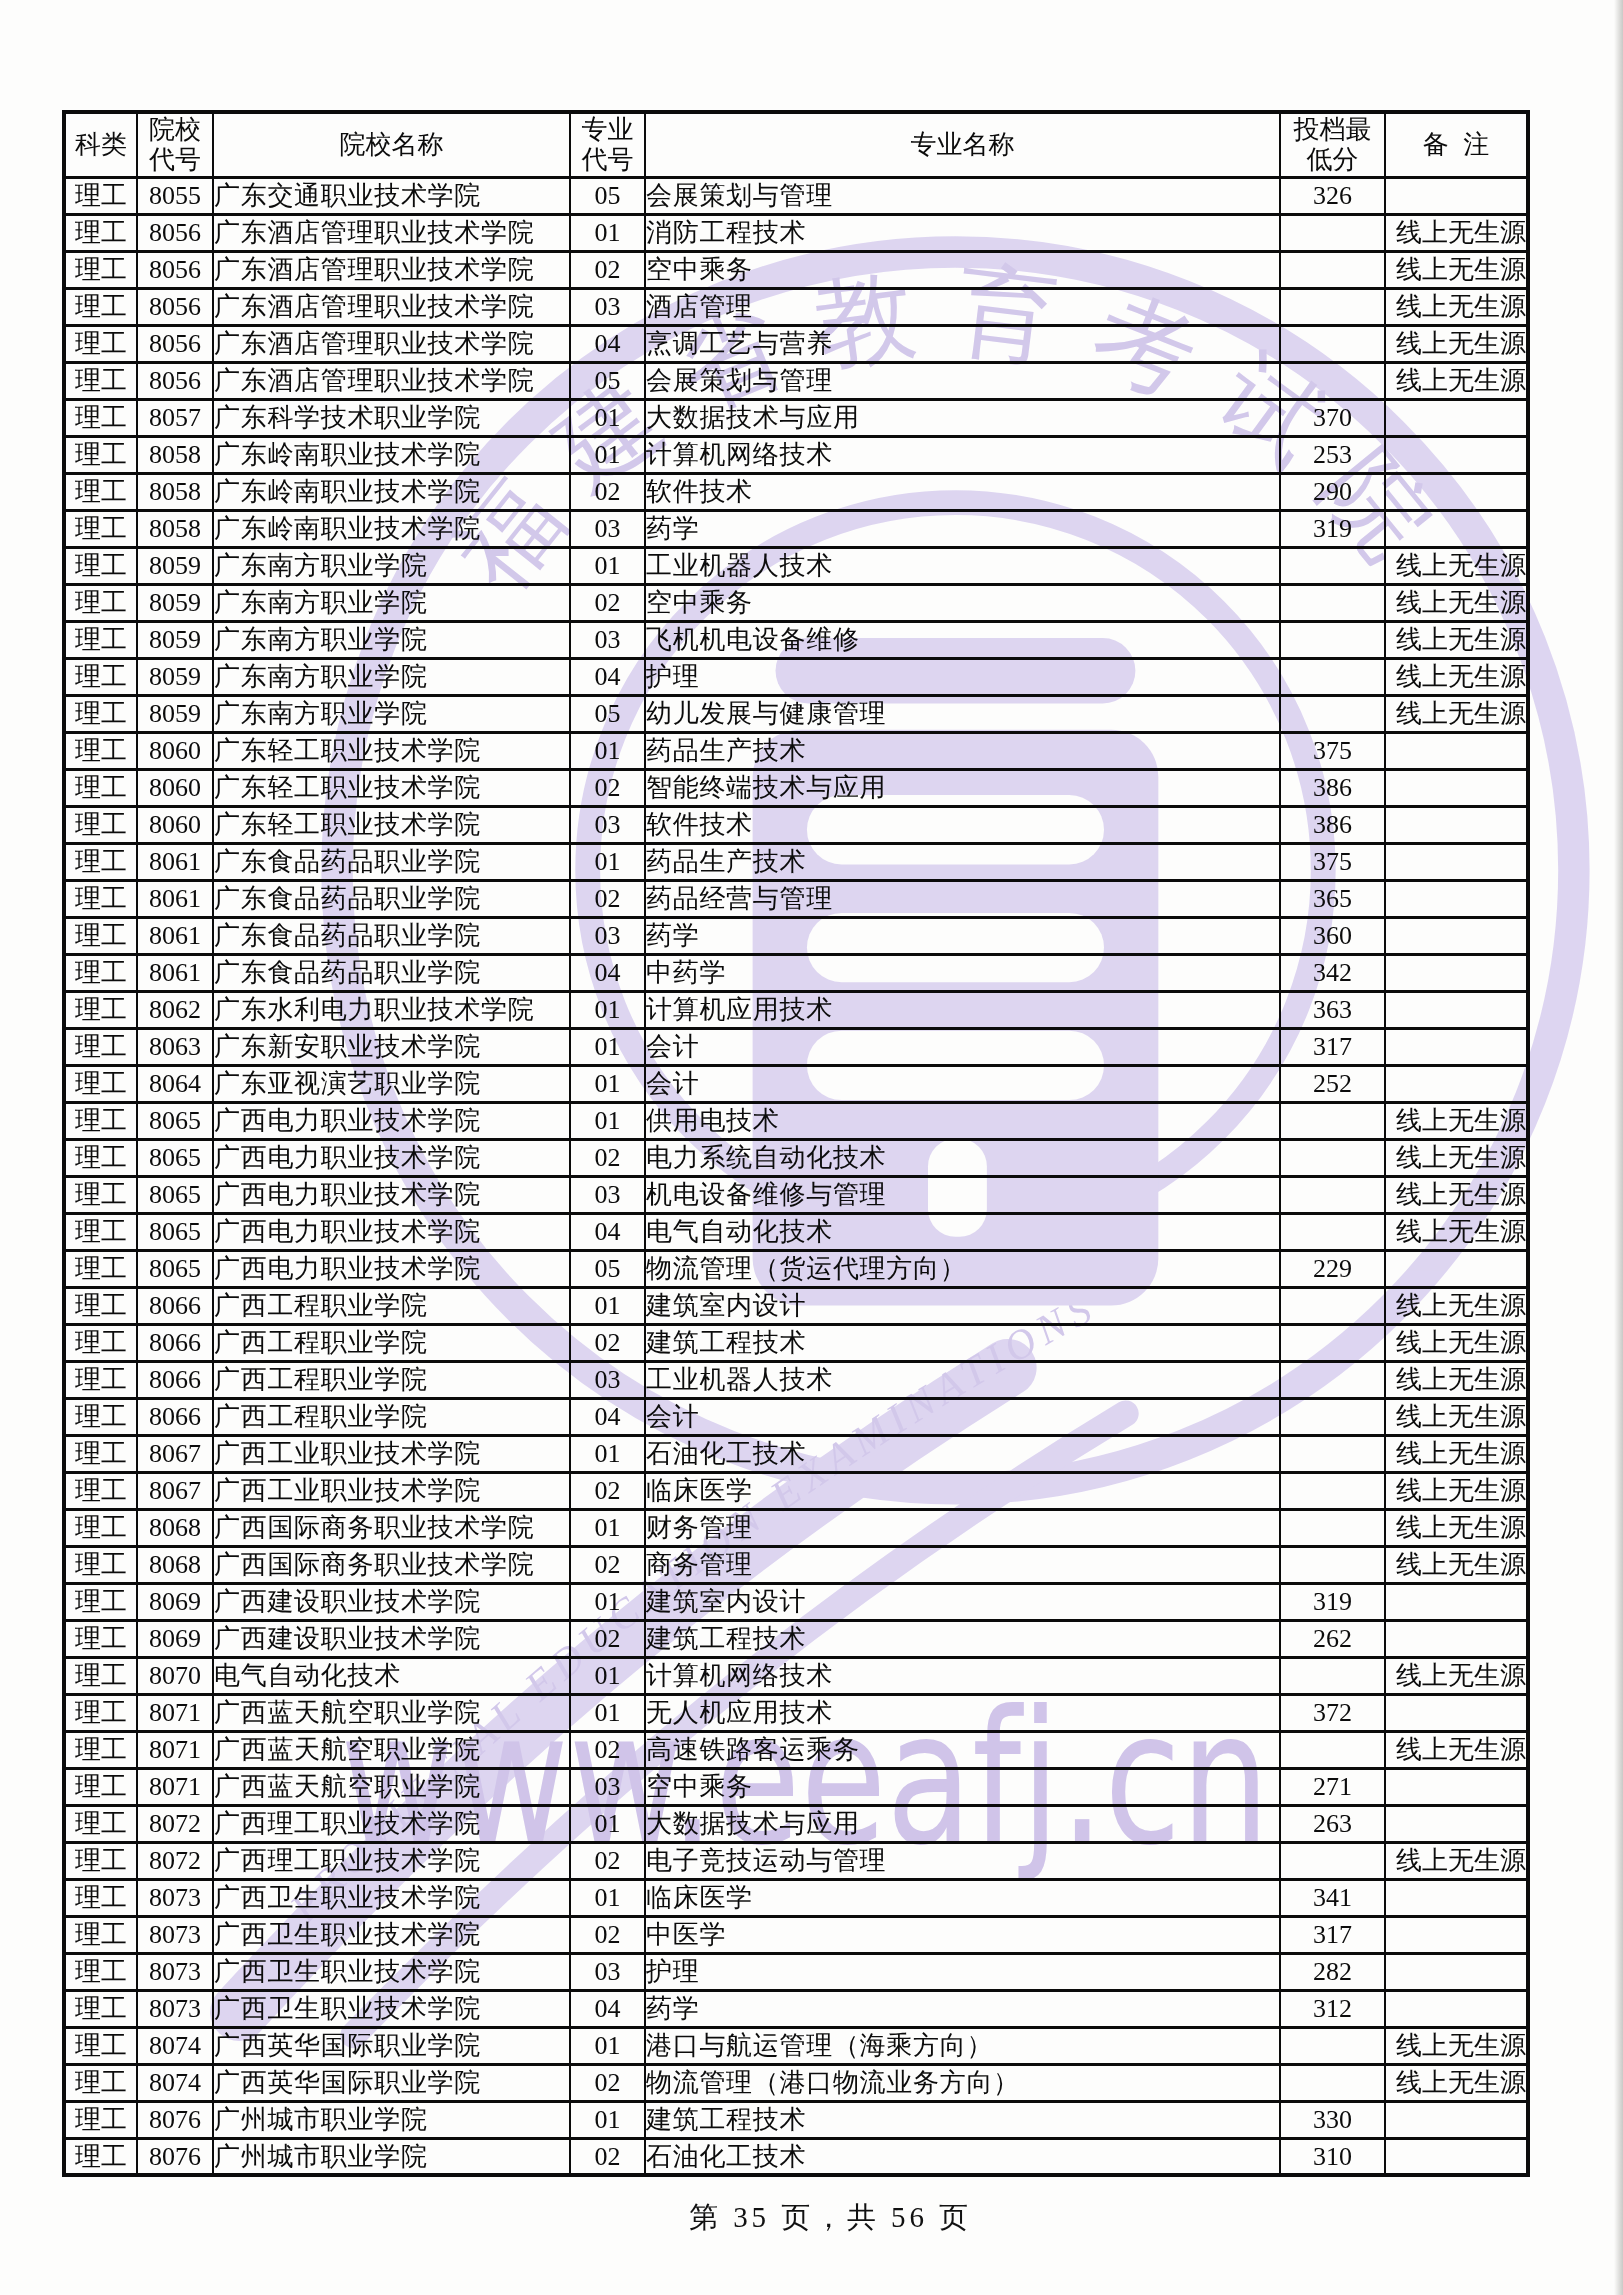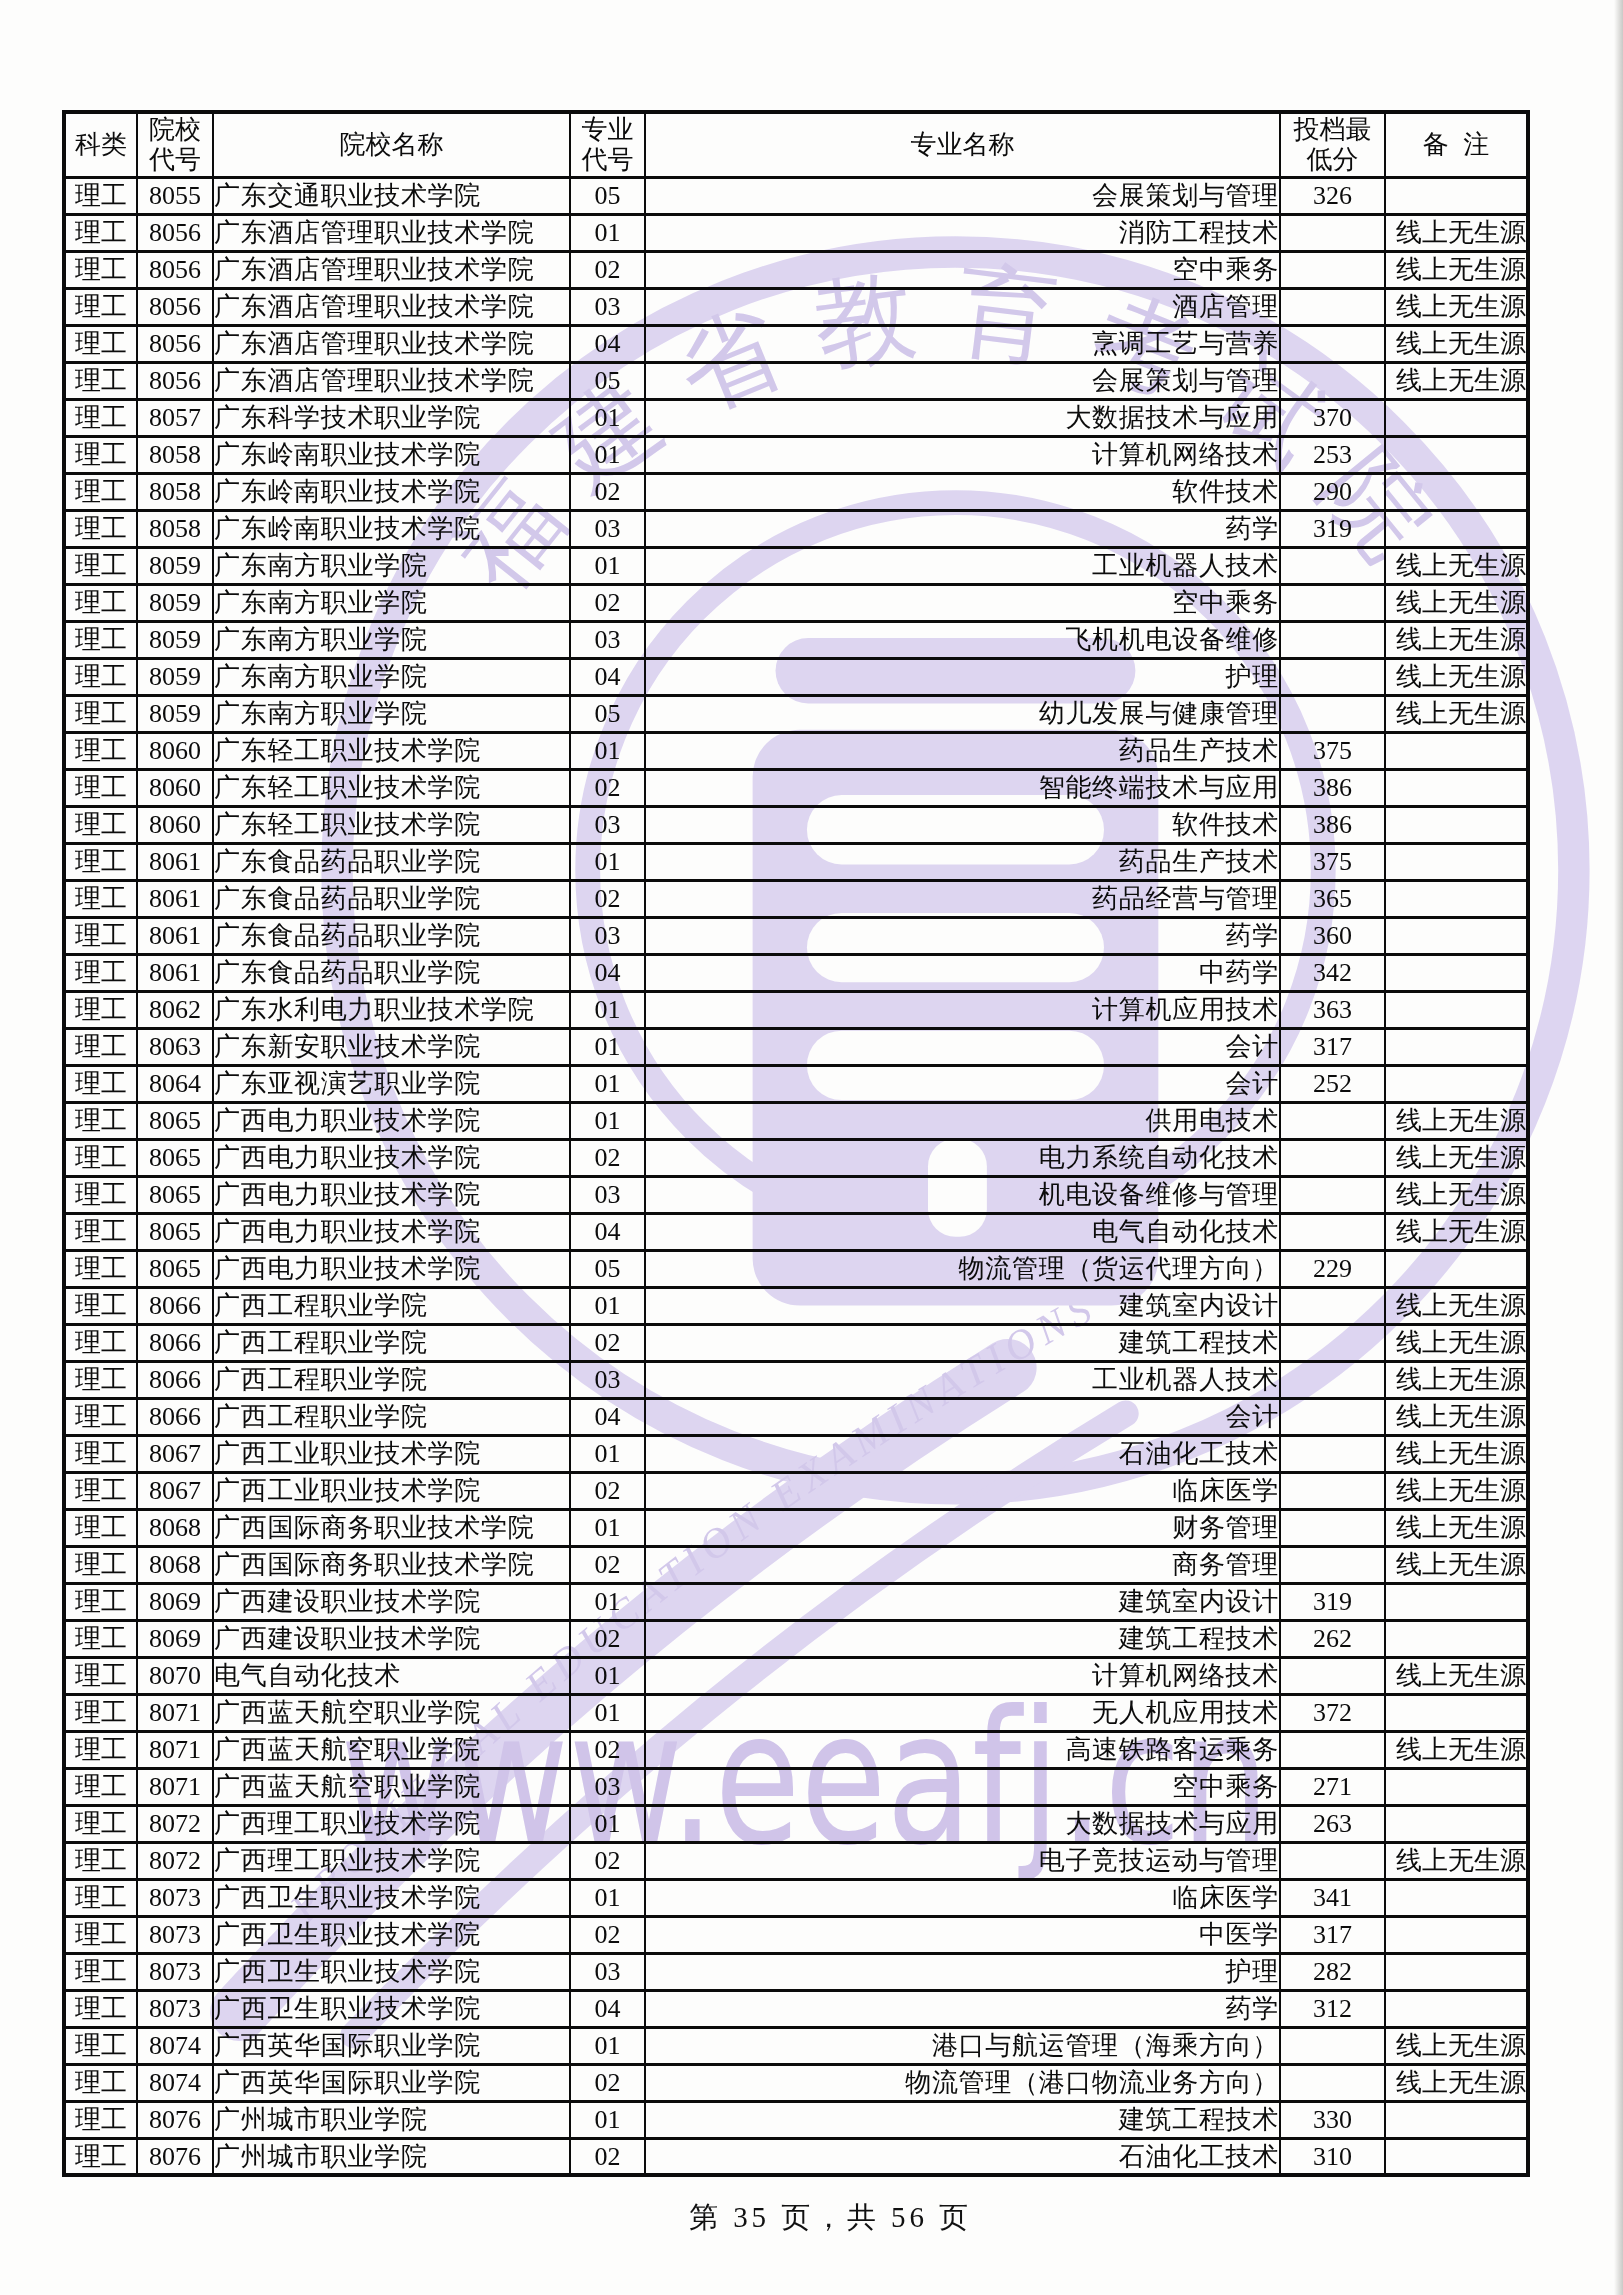--- a/index.html
+++ b/index.html
@@ -44,21 +44,21 @@
   table.score tbody tr{height:37px;}
   table.score th{
     font-weight:normal;
     text-align:center;
     white-space:pre-line;
     line-height:1.15;
   }
   th.h-remark{letter-spacing:14.4px;text-indent:14.4px;}
   td.c-kelei, td.c-code, td.c-mcode{text-align:center;}
   td.c-school{text-align:left;padding-left:4.6px;letter-spacing:0.7px;}
-  td.c-major{text-align:right;padding-left:7.9px;letter-spacing:0.7px;}
+  td.c-major{text-align:left;padding-left:7.9px;letter-spacing:0.7px;}
   td.c-score{text-align:center;padding-right:21px;font-size:27.5px;}
   td.c-remark{text-align:right;font-size:26px;letter-spacing:0px;}
   .footer{
     position:absolute;left:0;top:2198px;width:1623px;
     text-align:center;z-index:1;
     font-size:29px;letter-spacing:3.9px;color:#111;padding-left:19px;
   }
 </style>
 </head>
 <body>

